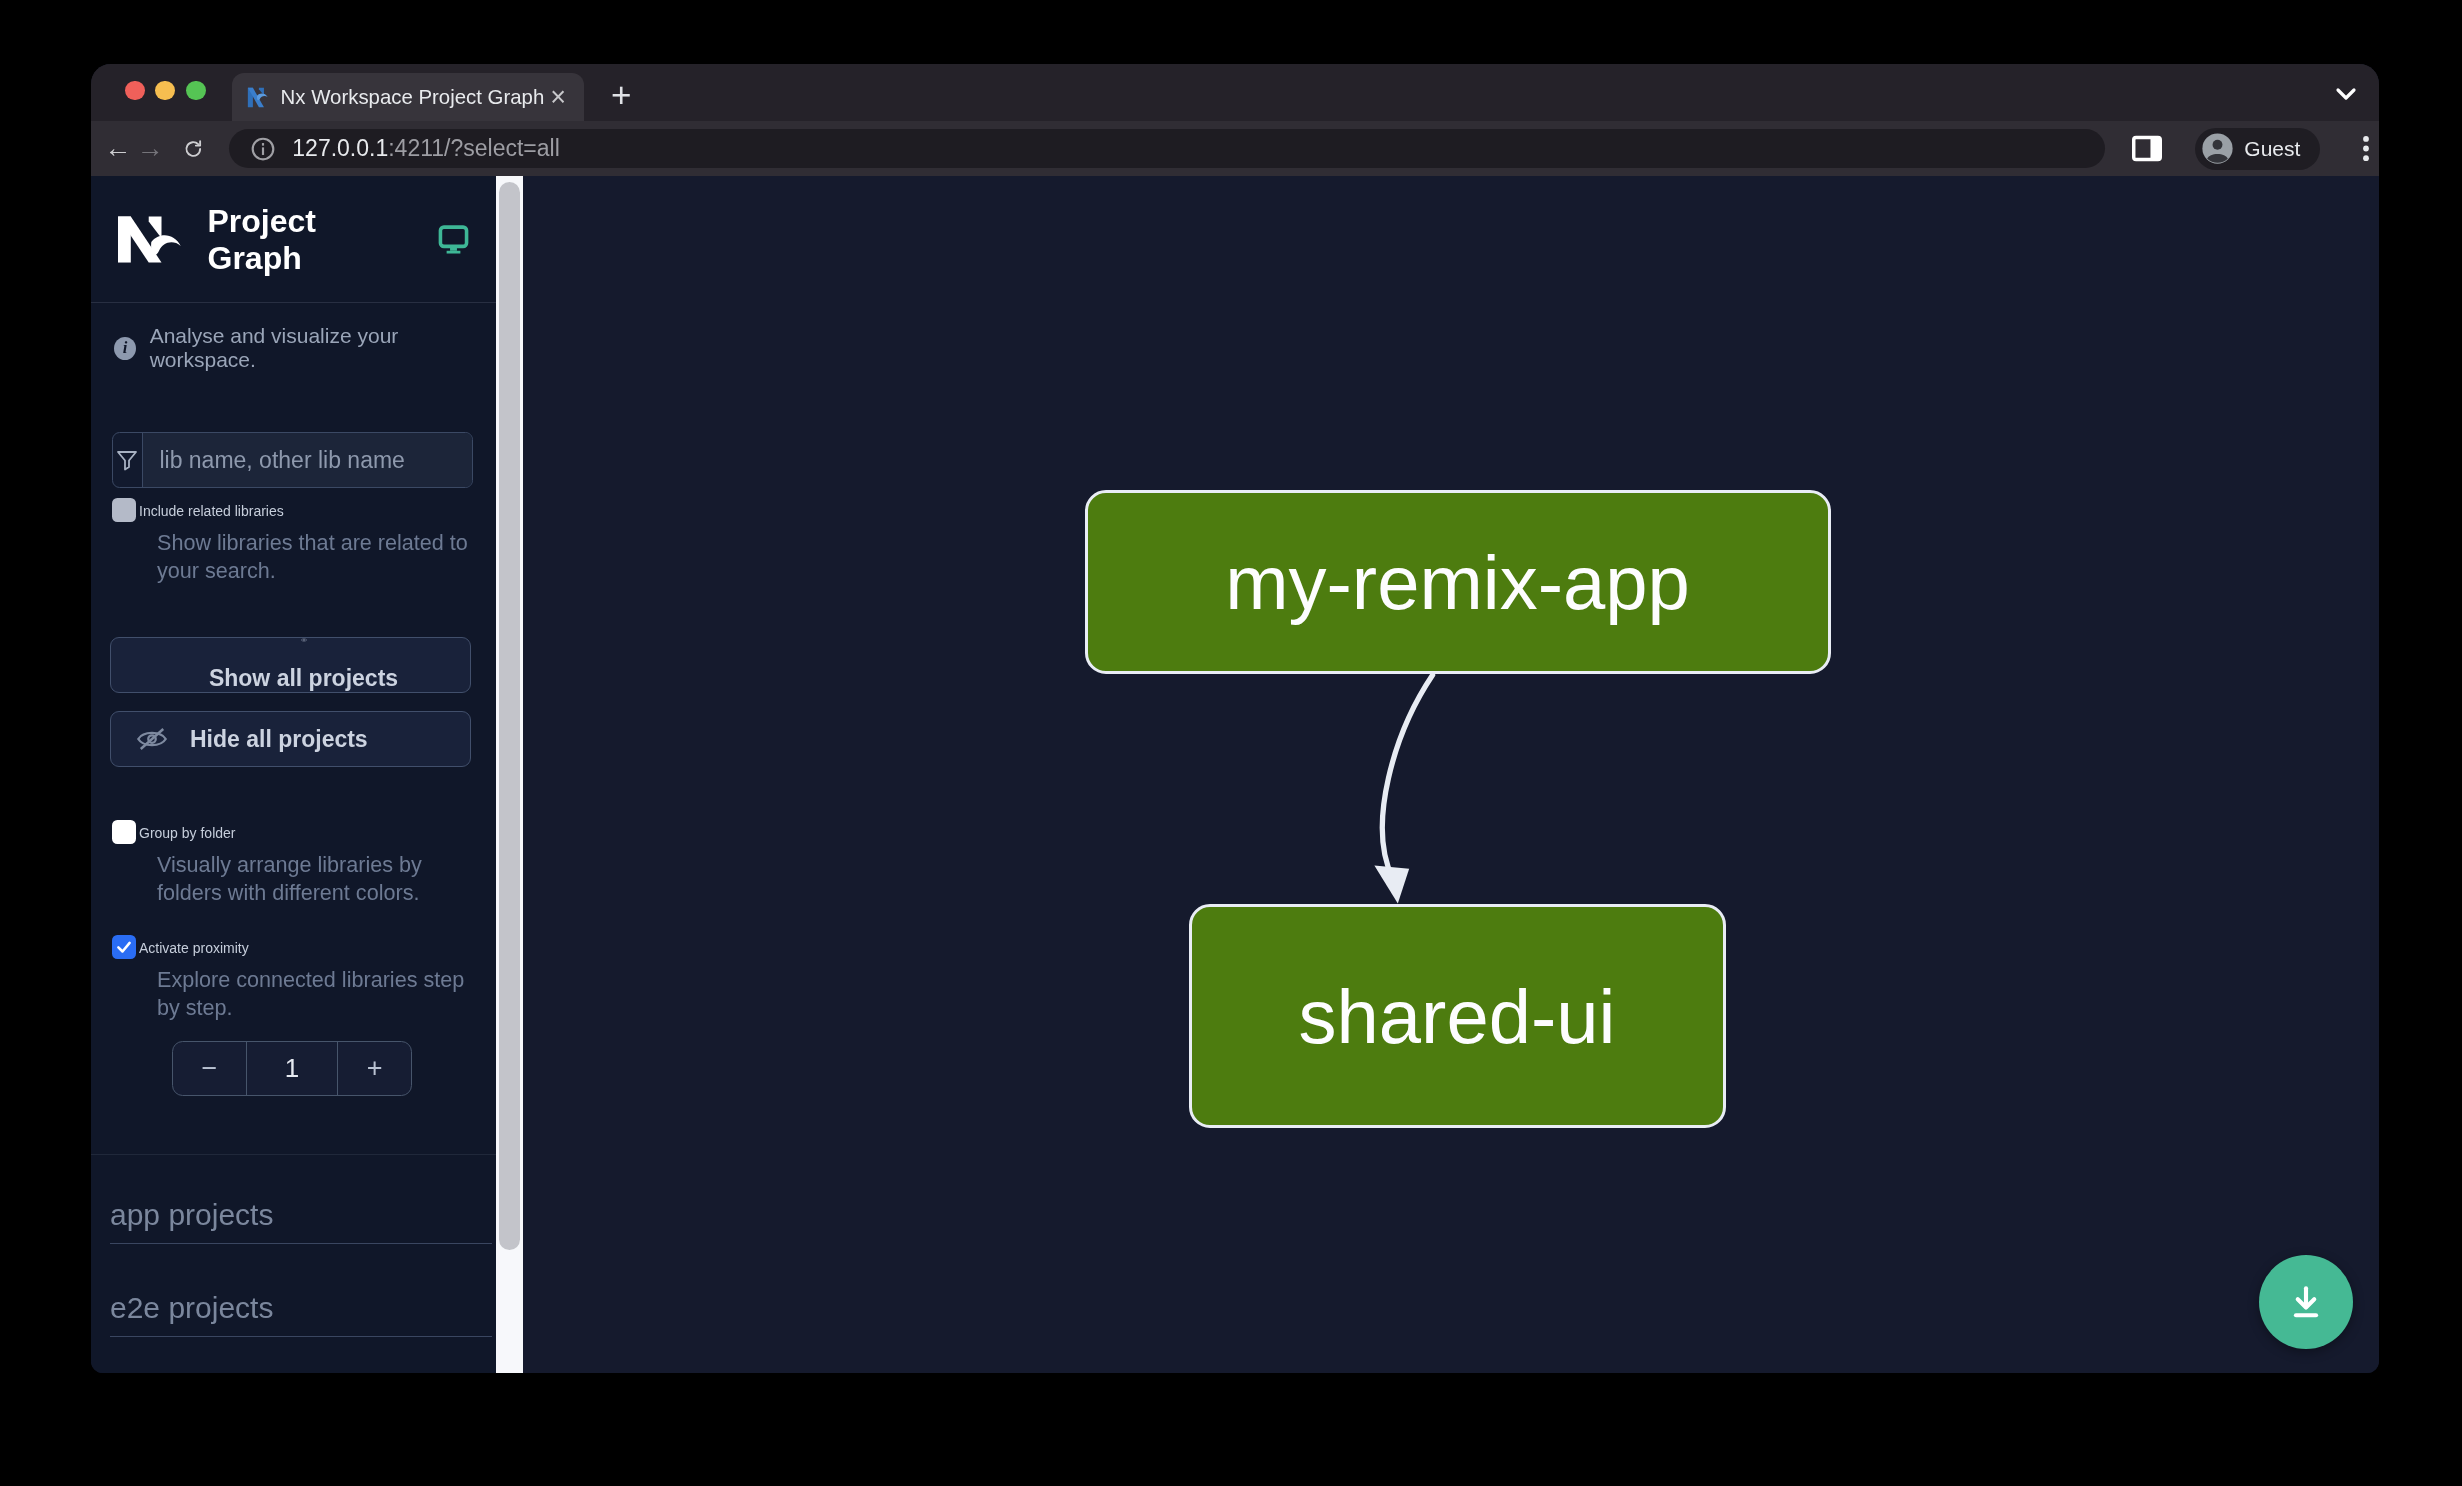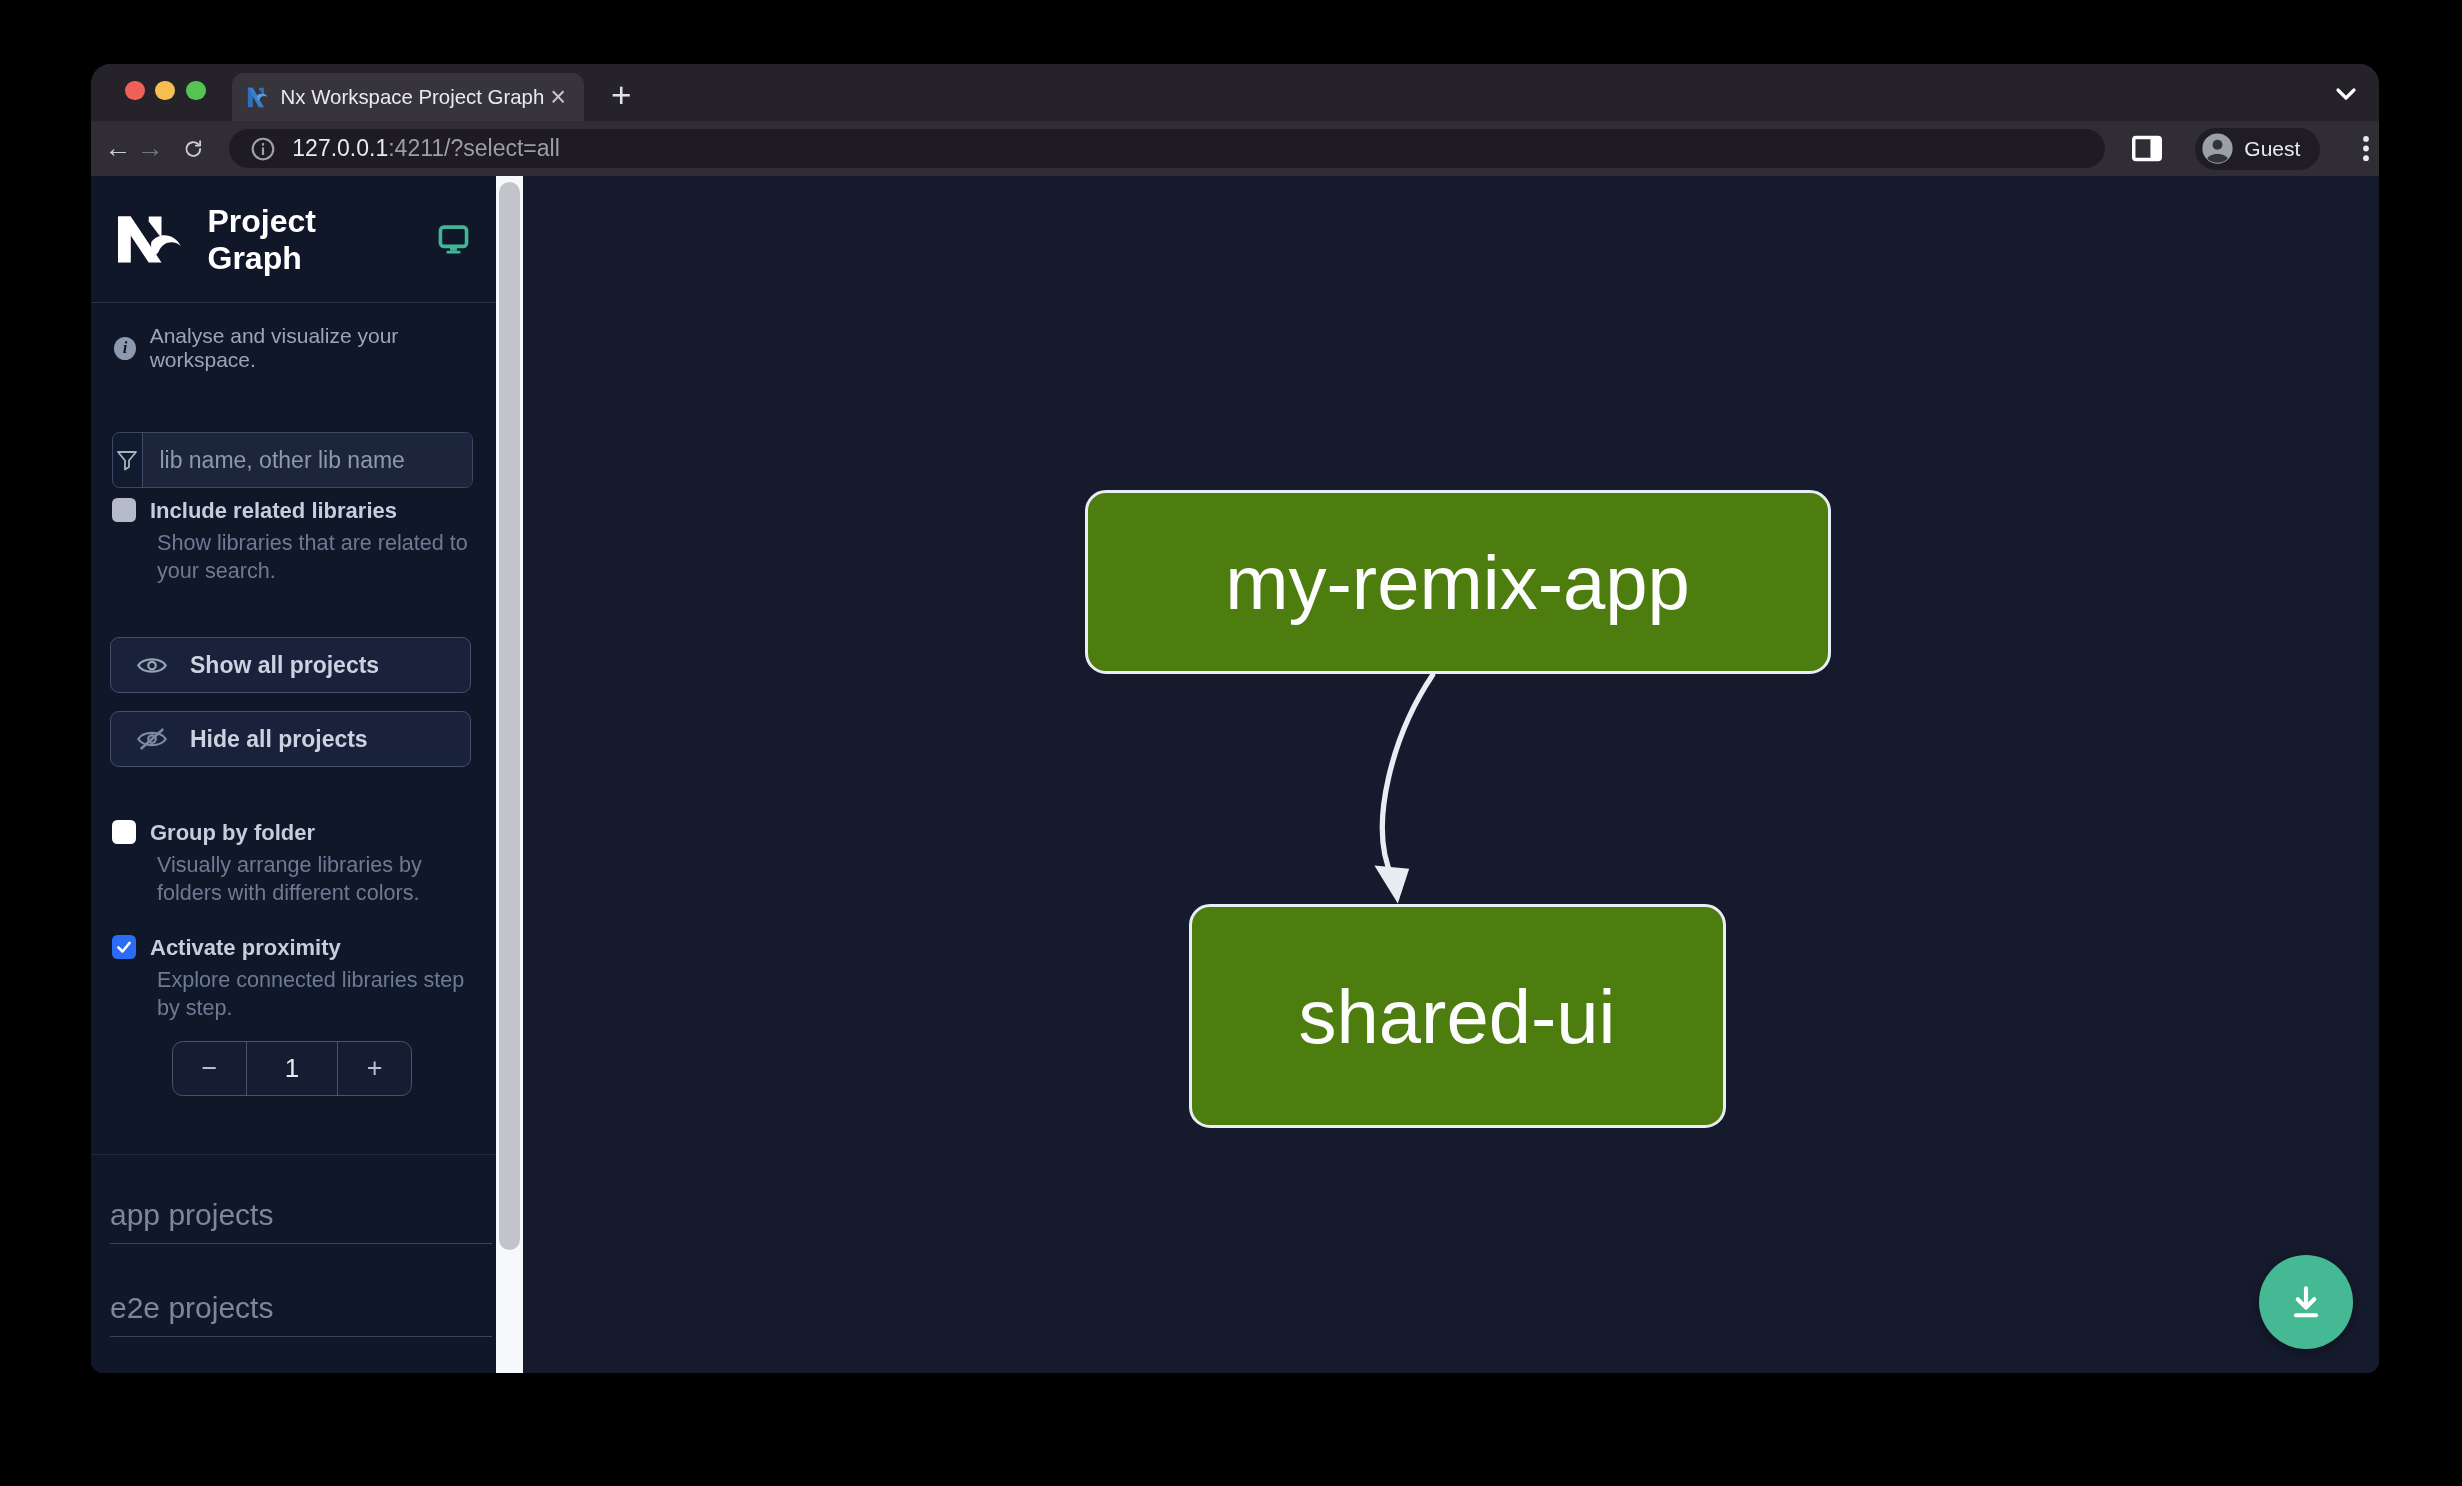--- a/index.html
+++ b/index.html
@@ -54,21 +54,21 @@
                    border-right:0.8px solid #3b4964;}
   .searchbox input{flex:1;background:#1c2539;border:0;outline:none;color:#cdd5e3;
                    font-size:23px;padding:0 16.6px;font-family:"Liberation Sans",sans-serif;}
   .searchbox input::placeholder{color:#8e99ad;}
 
   .toggle{left:21px;width:363px;}
   .cb{position:absolute;left:0;top:1.5px;width:24px;height:24px;border-radius:5.3px;}
   .cb-muted{background:#b4bac8;}
   .cb-white{background:#ffffff;}
   .cb-blue{background:#2a6df4;display:flex;align-items:center;justify-content:center;}
-  .tg-label{margin-left:38px;color:#c6cedb;font-size:22px;font-weight:700;line-height:30px;}
+  .tg-label{margin-left:27px;color:#c6cedb;font-size:14px;font-weight:400;line-height:30px;}
   .tg-desc{margin-left:45px;color:#6d7a93;font-size:21.6px;line-height:28px;margin-top:3px;}
 
   .sb-btn{left:19px;width:361px;height:56px;border:1.5px solid #414f6b;border-radius:9px;
           background:#19223a;display:flex;align-items:center;padding-left:26px;gap:23px;box-sizing:border-box;}
   .sb-btn-label{color:#ccd3e0;font-size:23px;font-weight:700;}
 
   .stepper{left:81px;top:865px;width:240px;height:55px;border:1.5px solid #47556b;border-radius:10.6px;
            display:flex;background:#161d33;overflow:hidden;box-sizing:border-box;}
   .step-btn{flex:1;display:flex;align-items:center;justify-content:center;color:#b9c2d2;font-size:27px;}
   .step-val{flex:1.25;display:flex;align-items:center;justify-content:center;color:#e6eaf1;font-size:26px;
@@ -181,21 +181,21 @@
         </span>
         <input type="text" placeholder="lib name, other lib name" style="">
       </div>
 
       <div class="abs toggle" style="top:320px;">
         <span class="cb cb-muted"></span>
         <div class="tg-label">Include related libraries</div>
         <div class="tg-desc" style="max-width:333px;">Show libraries that are related to your search.</div>
       </div>
 
-      <div class="abs sb-btn" style="top:461px;">
+      <div class="abs sb-btn" style="top:461px;flex-direction:column;">
         <svg width="30" height="23" viewBox="0 0 24 16">
           <path d="M1,8 C5,1.5 19,1.5 23,8 C19,14.5 5,14.5 1,8 Z" fill="none" stroke="#97a2b6" stroke-width="1.8"></path>
           <circle cx="12" cy="8" r="3" fill="none" stroke="#97a2b6" stroke-width="1.8"></circle>
         </svg>
         <span class="sb-btn-label">Show all projects</span>
       </div>
 
       <div class="abs sb-btn" style="top:535px;">
         <svg width="30" height="24" viewBox="0 0 24 18">
           <path d="M1,9 C5,2.5 19,2.5 23,9 C19,15.5 5,15.5 1,9 Z" fill="none" stroke="#7e8aa0" stroke-width="1.8"></path>

